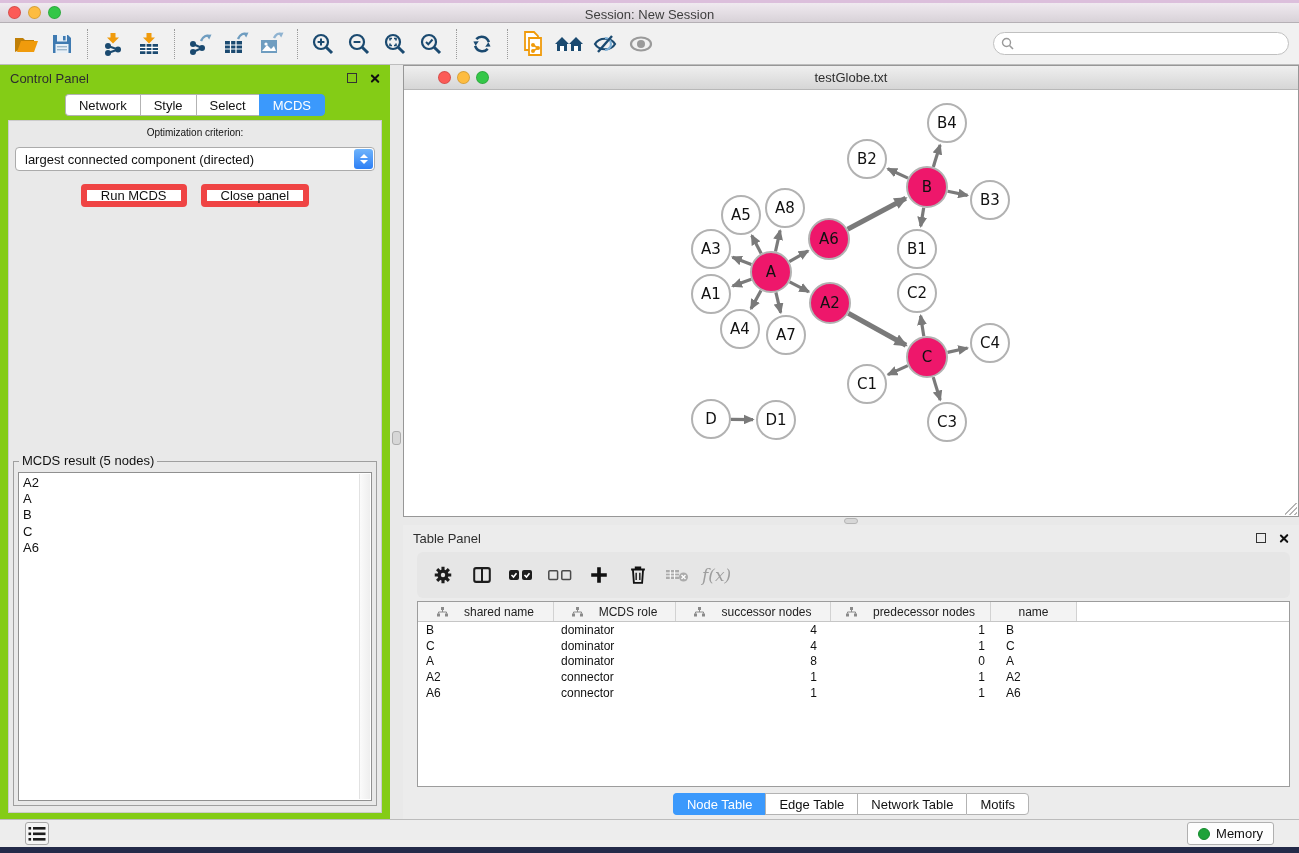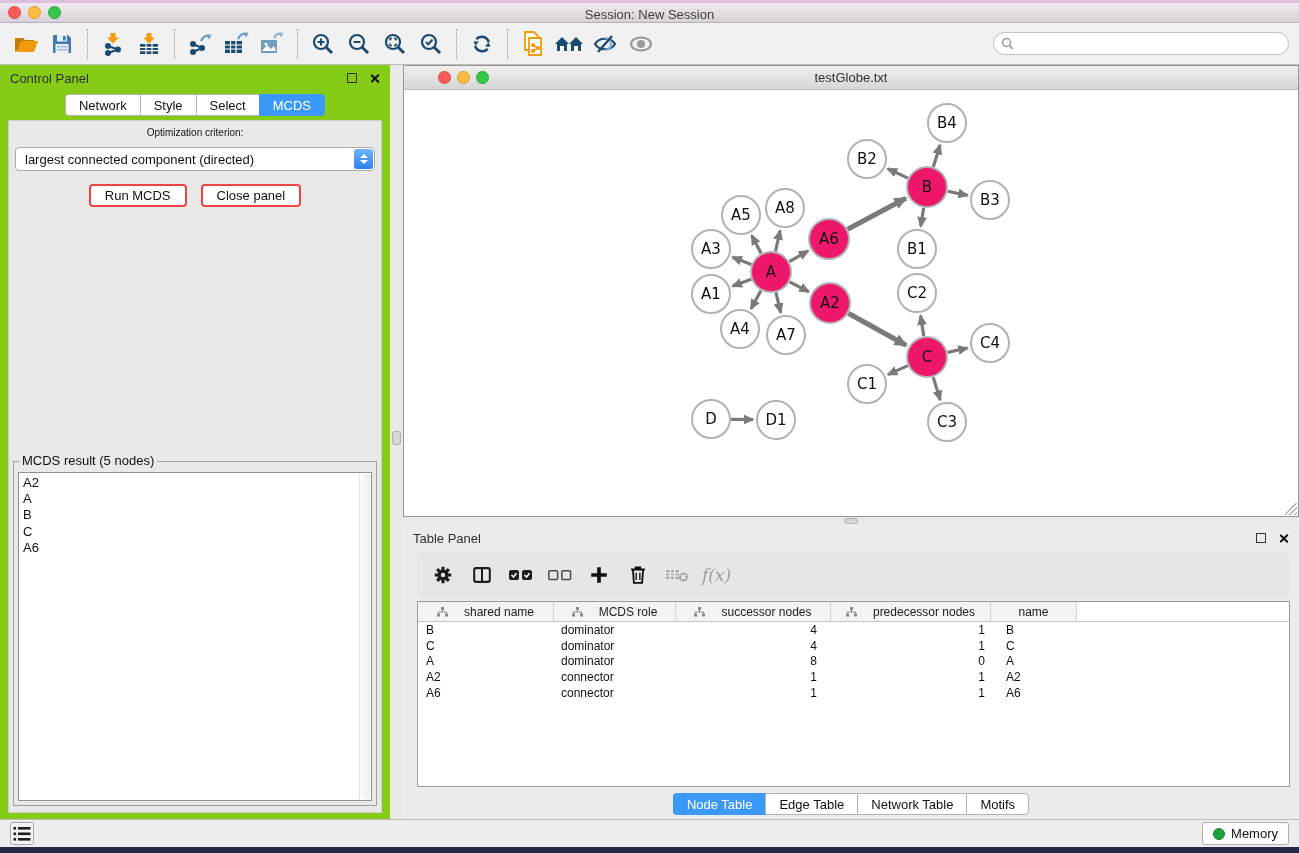--- a/index.html
+++ b/index.html
@@ -35,21 +35,21 @@
   .seg:first-child{border-radius:4px 0 0 4px}
   .seg:last-child{border-radius:0 4px 4px 0;border-right:1px solid #b3b3b3}
   .seg.active{background:#3b99fc;border-color:#3b99fc;color:#fff}
   .cpanel-body{flex:1;margin:0 8px;border:1px solid #cccccc;background:#e9e9e9;display:flex;flex-direction:column;align-items:center;min-height:0;padding-bottom:6px}
   .opt-label{font-size:10px;color:#111;margin-top:6px}
   .dropdown{position:relative;margin-top:9px;width:360px;height:24px;background:#fff;border:1px solid #ababab;border-radius:4px;display:flex;align-items:center;padding-left:9px;font-size:13px;color:#111}
   .dd-step{position:absolute;right:1px;top:1px;bottom:1px;width:19px;border-radius:3px;background:linear-gradient(#6fb4fb,#2d7ff5);display:flex;flex-direction:column;align-items:center;justify-content:center;gap:2px}
   .dd-step .up{width:0;height:0;border-left:4px solid transparent;border-right:4px solid transparent;border-bottom:4.5px solid #fff}
   .dd-step .dn{width:0;height:0;border-left:4px solid transparent;border-right:4px solid transparent;border-top:4.5px solid #fff}
   .btnrow{display:flex;gap:14px;margin-top:13px}
-  .btn{height:23px;padding:0 14px;background:#fff;border:2px solid #ef4444;border-radius:4px;font-size:13px;color:#111;display:flex;align-items:center;cursor:default}
+  .btn{height:23px;padding:0 14px;background:#fff;border:6px solid #ef4444;border-radius:4px;font-size:13px;color:#111;display:flex;align-items:center;cursor:default}
   .groupbox{position:relative;margin-top:auto;width:364px;height:345px;border:1px solid #9f9f9f}
   .groupbox-label{position:absolute;top:-9px;left:5px;background:#e9e9e9;padding:0 3px;font-size:13px;color:#111}
   .mcds-list{position:absolute;left:4px;right:4px;top:10px;bottom:4px;background:#fff;border:1px solid #909090;overflow:hidden;padding-top:2px}
   .mcds-item{font-size:13px;color:#111;line-height:16.2px;padding-left:4px}
   .list-scroll{position:absolute;top:1px;bottom:1px;right:1px;width:11px;background:linear-gradient(to right,#fbfbfb,#eeeeee);border-left:1px solid #e2e2e2}
   
   .vdivider{width:13px;background:#e9e9e9;position:relative}
   .vdivider .handle{position:absolute;left:2px;top:366px;width:9px;height:14px;border:1px solid #adadad;border-radius:3px;background:#d7d7d7}
   
   .rightcol{flex:1;display:flex;flex-direction:column;min-width:0}
@@ -75,21 +75,21 @@
   .trow{display:flex;height:15.7px;font-size:12px;color:#111;align-items:center}
   .td{overflow:hidden;white-space:nowrap}
   .c0{width:136px;padding-left:8px}
   .c1{width:122px;padding-left:7px}
   .c2{width:155px;text-align:right;padding-right:14px}
   .c3{width:160px;text-align:right;padding-right:6px}
   .c4{width:86px;padding-left:15px}
   .th.c0,.th.c1,.th.c2,.th.c3,.th.c4{padding:0}
   .tp-tabs{display:flex;justify-content:center;margin-top:6px;flex:0 0 auto}
   
-  .statusbar{height:28px;background:#ededed;border-top:1px solid #bcbcbc;display:flex;align-items:center;padding:0 10px;flex:0 0 auto}
+  .statusbar{height:28px;background:#ededed;border-top:1px solid #bcbcbc;display:flex;align-items:center;padding:0 25px;flex:0 0 auto}
   .listbtn{width:24px;height:23px;border:1px solid #a8a8a8;border-radius:3px;background:#f5f5f5;display:flex;align-items:center;justify-content:center}
   .membtn{margin-left:auto;height:23px;padding:0 10px;background:#fdfdfd;border:1px solid #b0b0b0;border-radius:3px;display:flex;align-items:center;gap:6px;font-size:13px;color:#111}
   .memdot{width:12px;height:12px;border-radius:50%;background:#1da239;border:1px solid #158a2d}
 </style>
 </head>
 <body>
 
 <div id="screen">
   <div class="deskline"></div>
 

